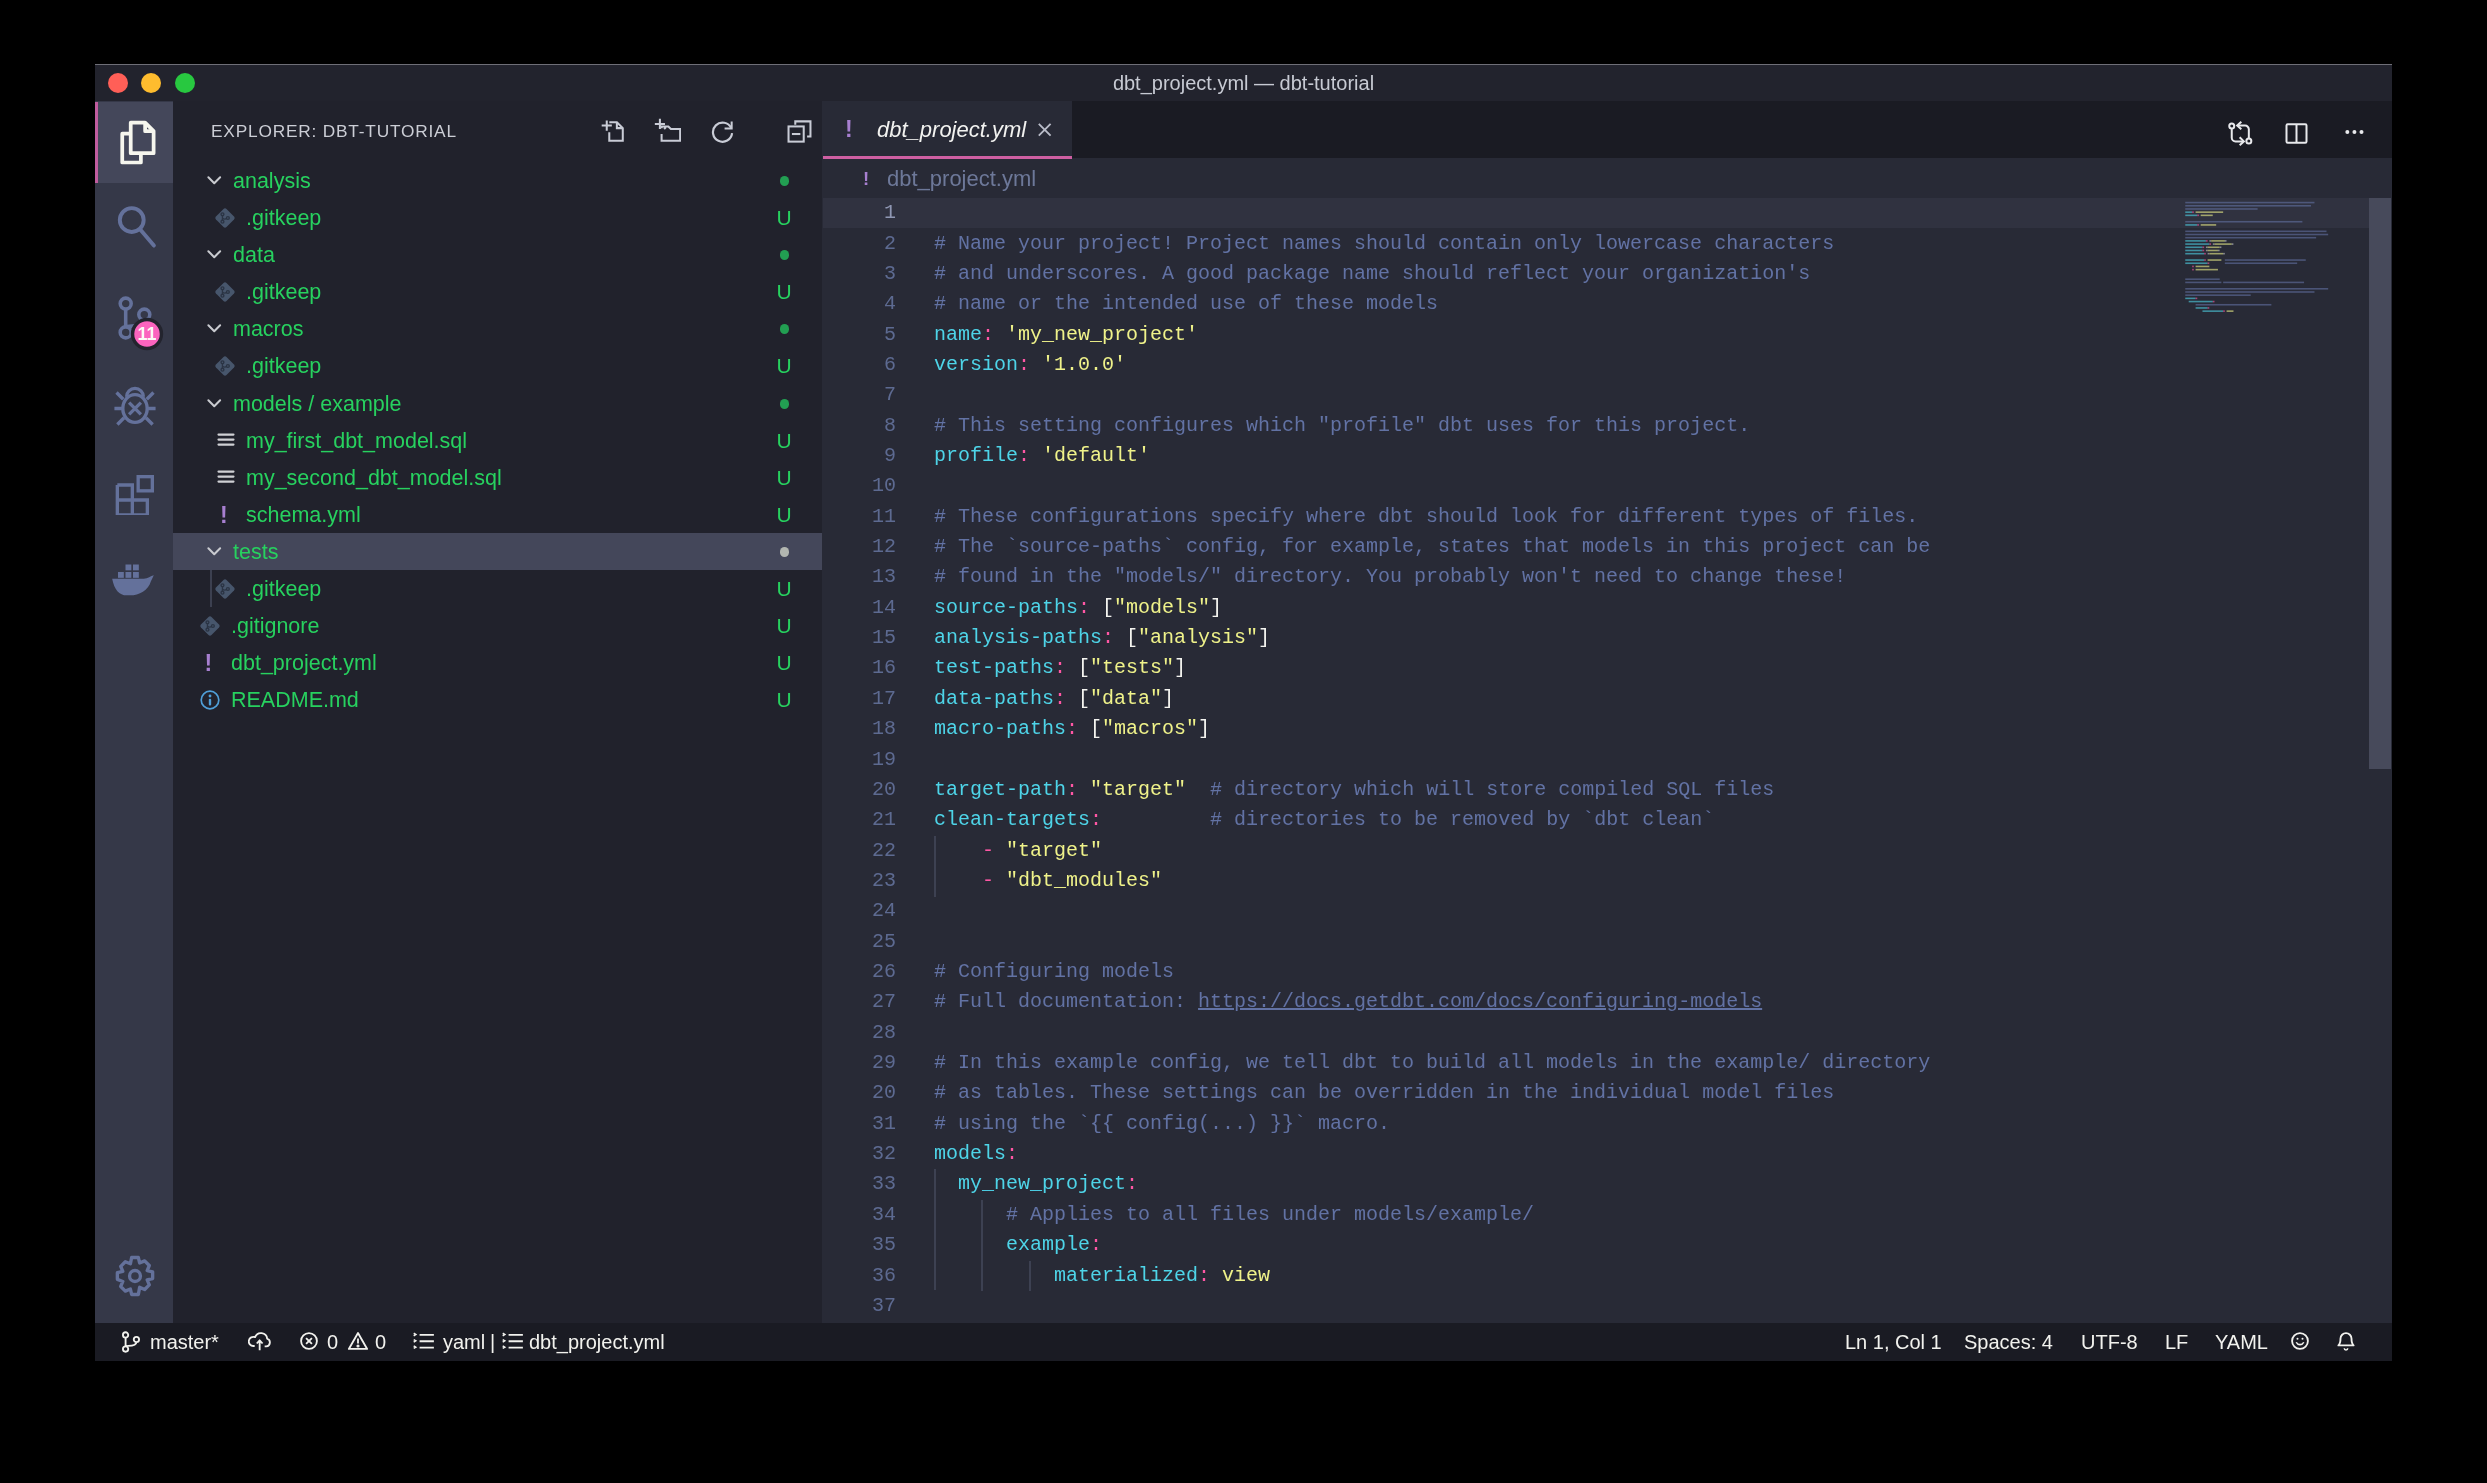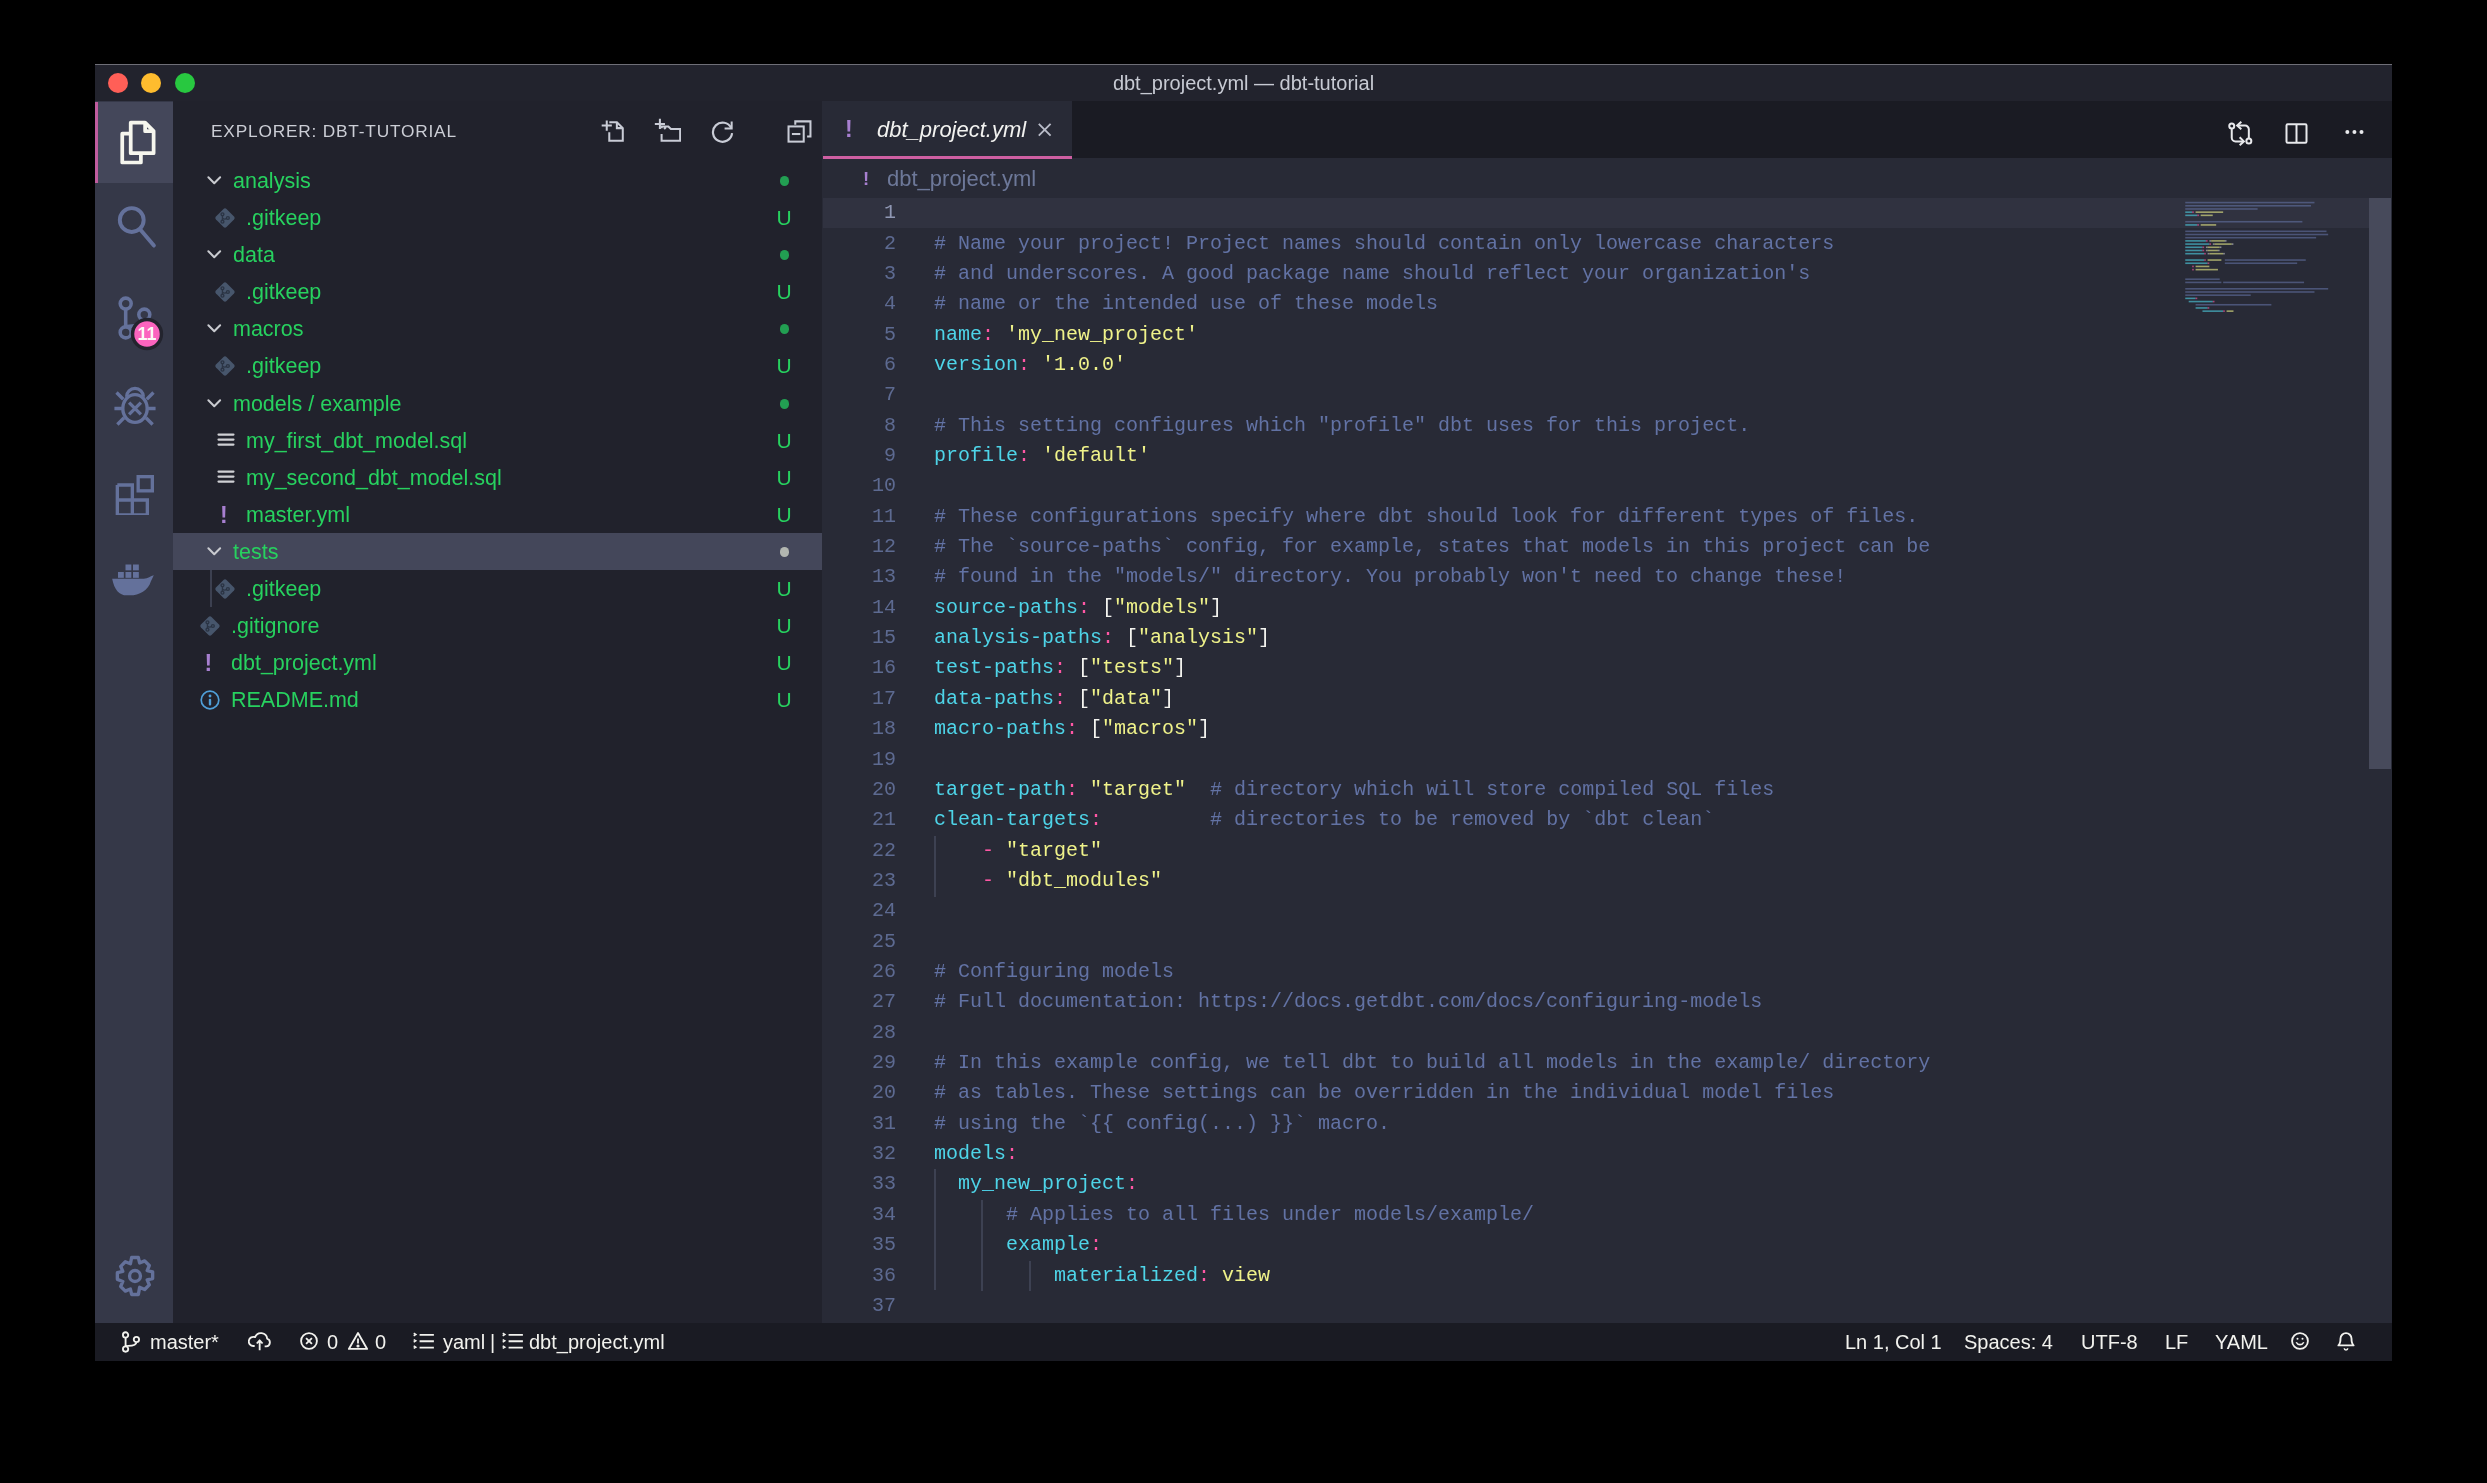--- a/index.html
+++ b/index.html
@@ -26,21 +26,21 @@
 #tabline{position:absolute;left:728px;top:91px;width:249px;height:2.5px;background:#ce5fa2}
 #crumb .bang{position:absolute;left:40px;top:0;line-height:40px;font-weight:700;font-size:18.5px;color:#a77fd0}
 #crumb .lab{position:absolute;left:64px;top:0;line-height:40px;font-size:22px;color:#6d7899}
 #hl{position:absolute;left:728px;top:133px;width:1546px;height:30px;background:rgba(68,71,90,.30)}
 .ln,.lna{position:absolute;left:729px;width:72px;text-align:right;height:30px;line-height:30px;
  font-family:"Liberation Mono",monospace;font-size:20px;color:#5d6a91}
 .lna{color:#8f97b3}
 .cl{position:absolute;left:839px;height:30px;line-height:30px;white-space:pre;
  font-family:"Liberation Mono",monospace;font-size:20px}
 .c{color:#6272a4} .k{color:#4ed4e8} .p{color:#ff57a5} .y{color:#eff28a} .w{color:#f4f4f0}
-.u{color:#6272a4;}
+.u{color:#6272a4;text-decoration:underline}
 .ig{position:absolute;width:1.7px;background:#3d4152}
 #sbar{position:absolute;left:2274px;top:133px;width:22px;height:571px;background:#474a5b}
 .st{position:absolute;top:1258px;height:39px;line-height:39px;font-size:20px;color:#f2f2ee;white-space:pre}
 .si{position:absolute}
 </style></head>
 <body>
 <div id="win">
   <div id="title">
     <div class="t">dbt_project.yml — dbt-tutorial</div>
     <div class="tlb" style="left:12.6px;background:#ff5f57"></div>
@@ -223,21 +223,21 @@
       <svg width="20" height="20" viewBox="0 0 24 24" style="position:absolute;left:43px;top:8.4px">
         <g stroke="#cfd0d4" stroke-width="2.6" stroke-linecap="round">
           <path d="M3 5.5 h18 M3 11.5 h18 M3 17.5 h18"></path>
         </g>
       </svg>
       <div class="tl" style="left:73px">my_second_dbt_model.sql</div>
       <div class="ub">U</div>
     </div>
 <div class="row" style="top:431px">
       <div style="position:absolute;left:45px;top:0;width:11.8px;height:37px;line-height:38px;font-weight:700;font-size:23px;color:#a77fd0;text-align:center">!</div>
-      <div class="tl" style="left:73px">master.yml</div>
+      <div class="tl" style="left:73px">schema.yml</div>
       <div class="ub">U</div>
     </div>
 <div class="row sel" style="top:468px">
       <svg width="18.5" height="18.5" viewBox="0 0 22 22" style="position:absolute;left:32px;top:9.3px">
         <path d="M4 7.5 L11 14.5 L18 7.5" stroke="#c9cbd0" stroke-width="2.4" fill="none" stroke-linecap="round" stroke-linejoin="round"></path>
       </svg>
       <div class="tl" style="left:60px">tests</div>
       <div class="dot" style="background:#b2b6b0"></div>
     </div>
 <div class="row" style="top:505px">

